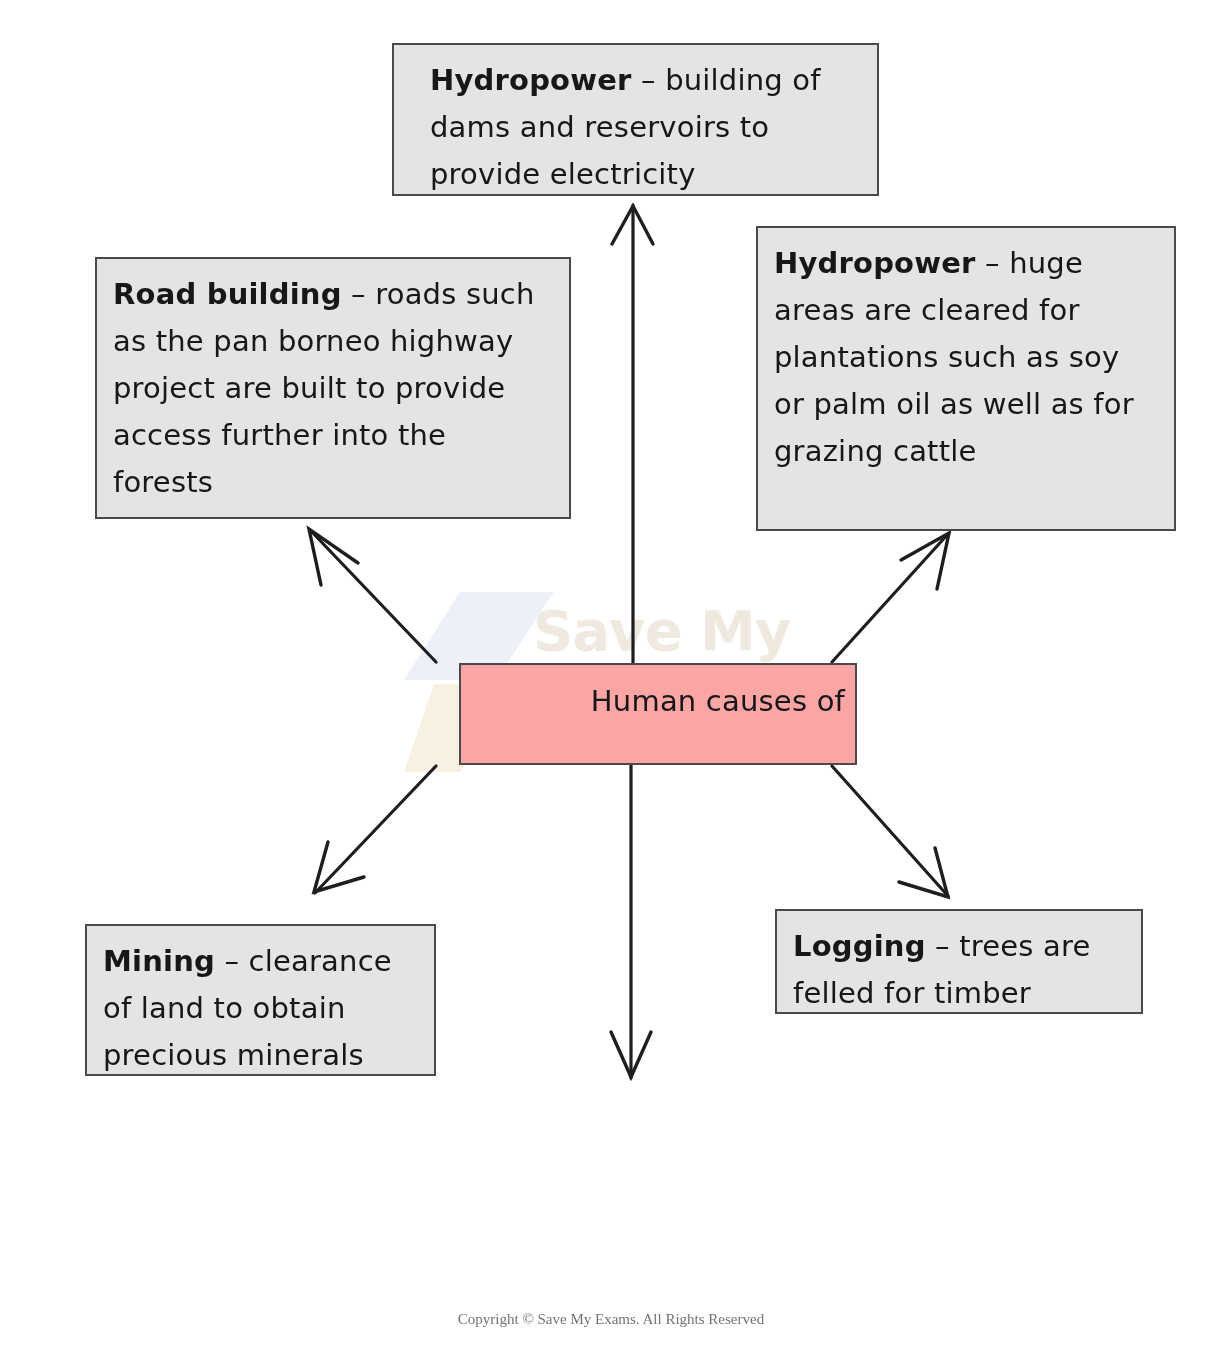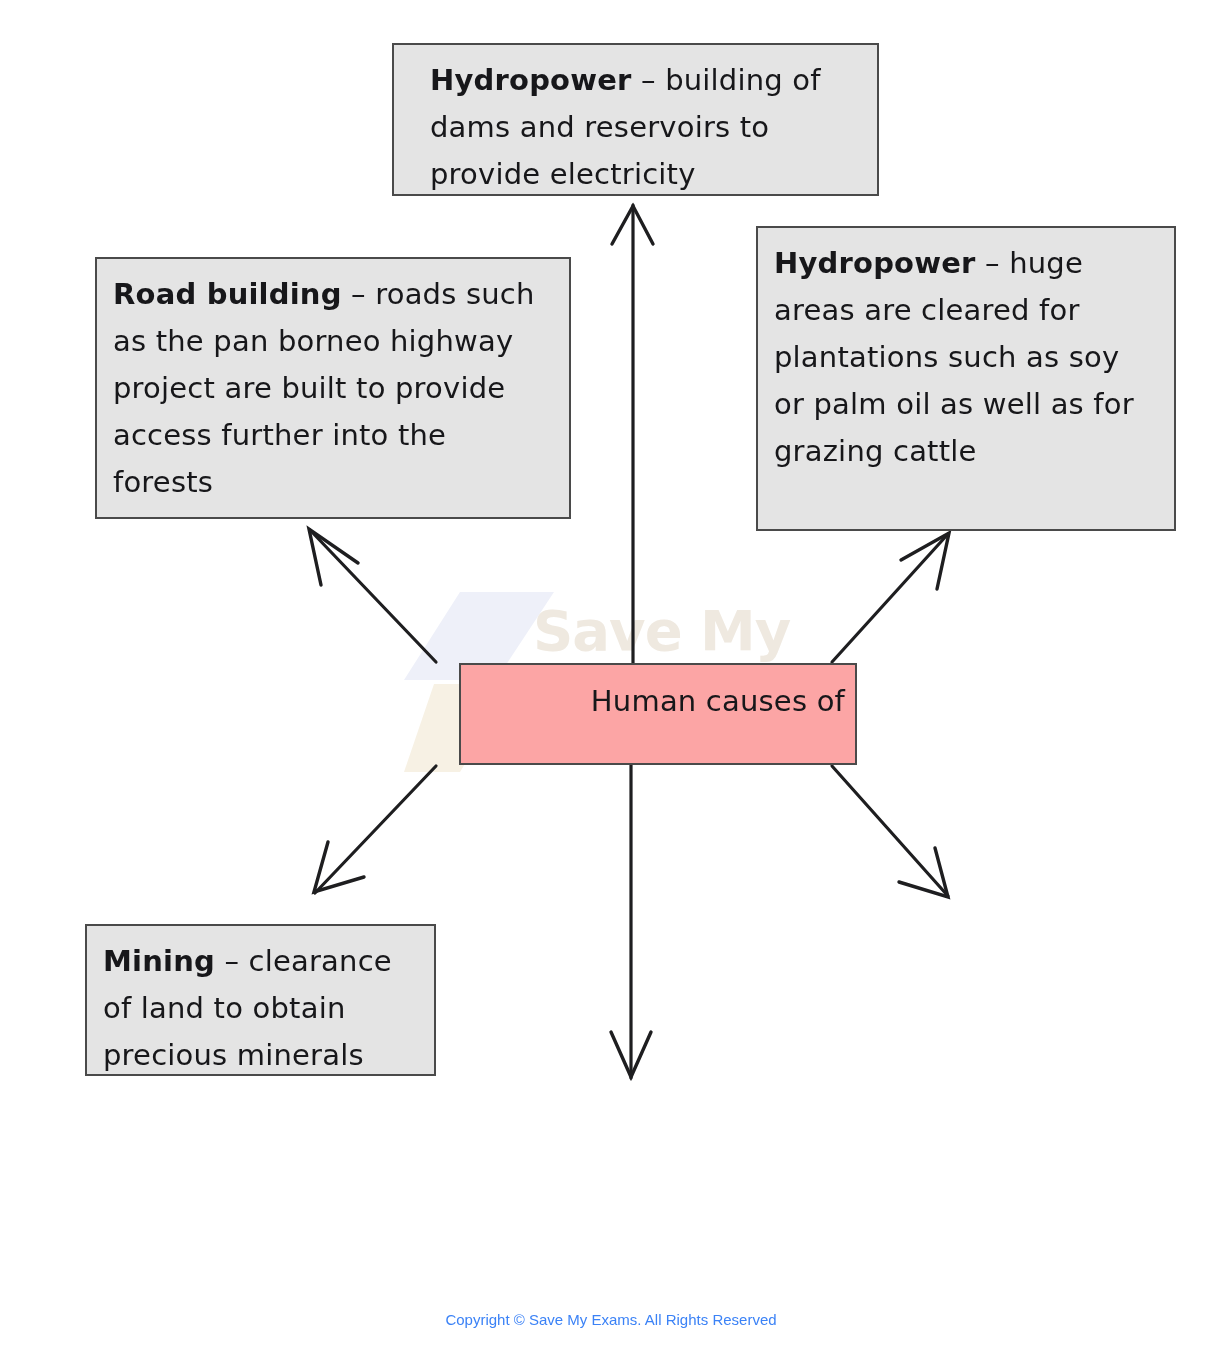--- a/index.html
+++ b/index.html
@@ -85,23 +85,23 @@
   #node-logging     { left: 775px;  top: 909px;  width: 368px;  height: 105px; }
   #node-settlements { left: 447px;  top: 1086px; width: 378px;  height: 196px; }
 
   
   #footer-copyright {
     position: absolute;
     left: 0;
     top: 1311px;
     width: 1222px;
     text-align: center;
-    font-family: Liberation Sans, sans-serif;
+    font-family: Liberation Serif, serif;
     font-size: 15px;
-    color: #3b82f6;
+    color: #737373;
     z-index: 4;
   }
 </style>
 </head>
 <body>
 
 <div id="diagram-root">
 
   <div class="watermark-layer">
     <svg class="wm-mark" width="150" height="180" viewBox="0 0 150 180">
@@ -148,17 +148,20 @@
   </div>
 
   <div class="node center" id="node-center">
     <div>Human causes of</div>
   </div>
 
   <div class="node" id="node-mining">
     <span class="t">Mining</span><span> – </span><span>clearance of land to obtain precious minerals</span>
   </div>
 
+  <div class="node" id="node-logging">
+    <span class="t">Logging</span><span> – </span><span>trees are felled for timber</span>
+  </div>
 
 
   <div id="footer-copyright">Copyright © Save My Exams. All Rights Reserved</div>
 
 </div>
 
 </body></html>

